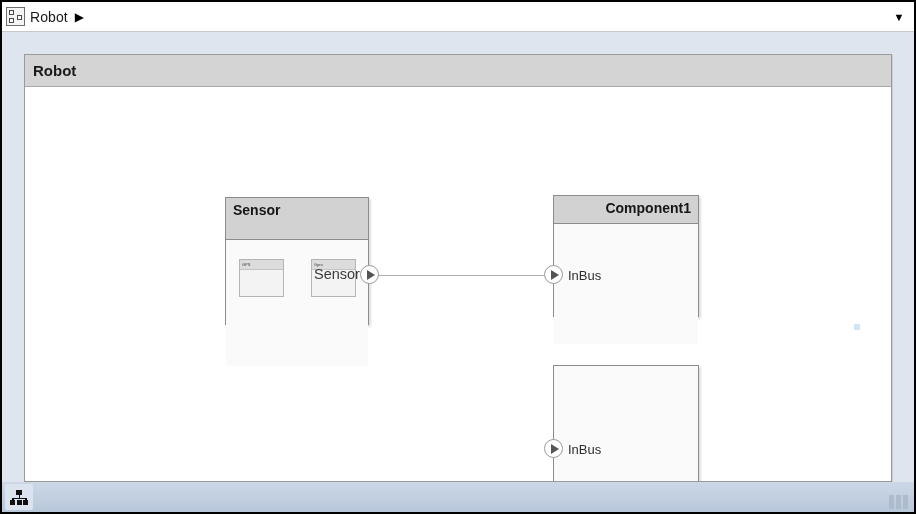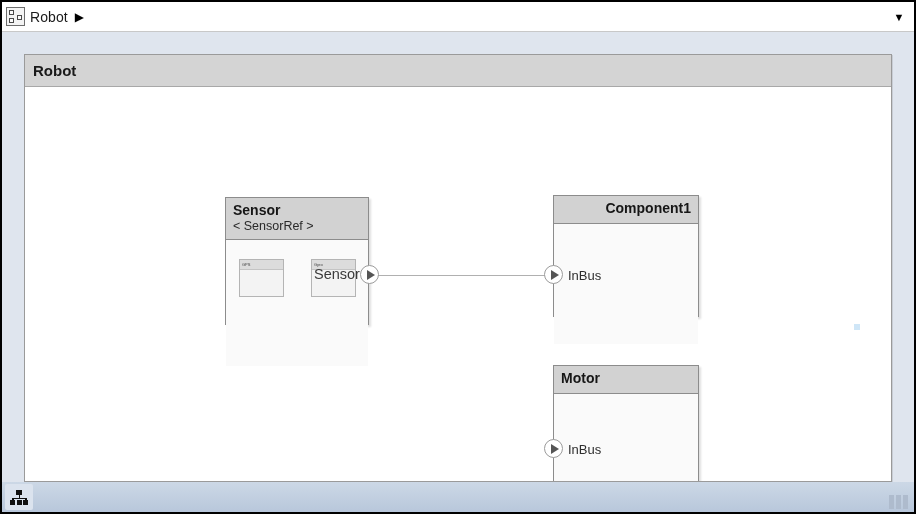--- a/index.html
+++ b/index.html
@@ -357,21 +357,20 @@
 
       <div id="diagram-title-bar">
         <span id="diagram-title">Robot</span>
       </div>
 
       <div id="diagram-canvas">
 
         <div class="block" id="block-sensor">
           <div class="block-header">
             <div class="block-title">Sensor</div>
-            <div class="block-subtitle">&lt; SensorRef &gt;</div>
           </div>
           <div class="block-body">
             <div class="sub-block" id="sub-gps">
               <div class="sub-head">GPS</div>
             </div>
             <div class="sub-block" id="sub-gyro">
               <div class="sub-head">Gyro</div>
             </div>
             <div id="outbus-label">Sensor</div>
           </div>
@@ -391,23 +390,20 @@
 
         <div class="block" id="block-component1">
           <div class="block-header">
             <div class="block-title">Component1</div>
           </div>
           <div class="block-body"></div>
         </div>
         <div class="port-label" id="label-comp1-in">InBus</div>
 
         <div class="block" id="block-motor">
-          <div class="block-header">
-            <div class="block-title">Motor</div>
-          </div>
           <div class="block-body"></div>
         </div>
         <div class="port-label" id="label-motor-in">InBus</div>
 
         <div id="artifact-dot"></div>
 
       </div>
     </div>
 
     <div id="status-bar">

